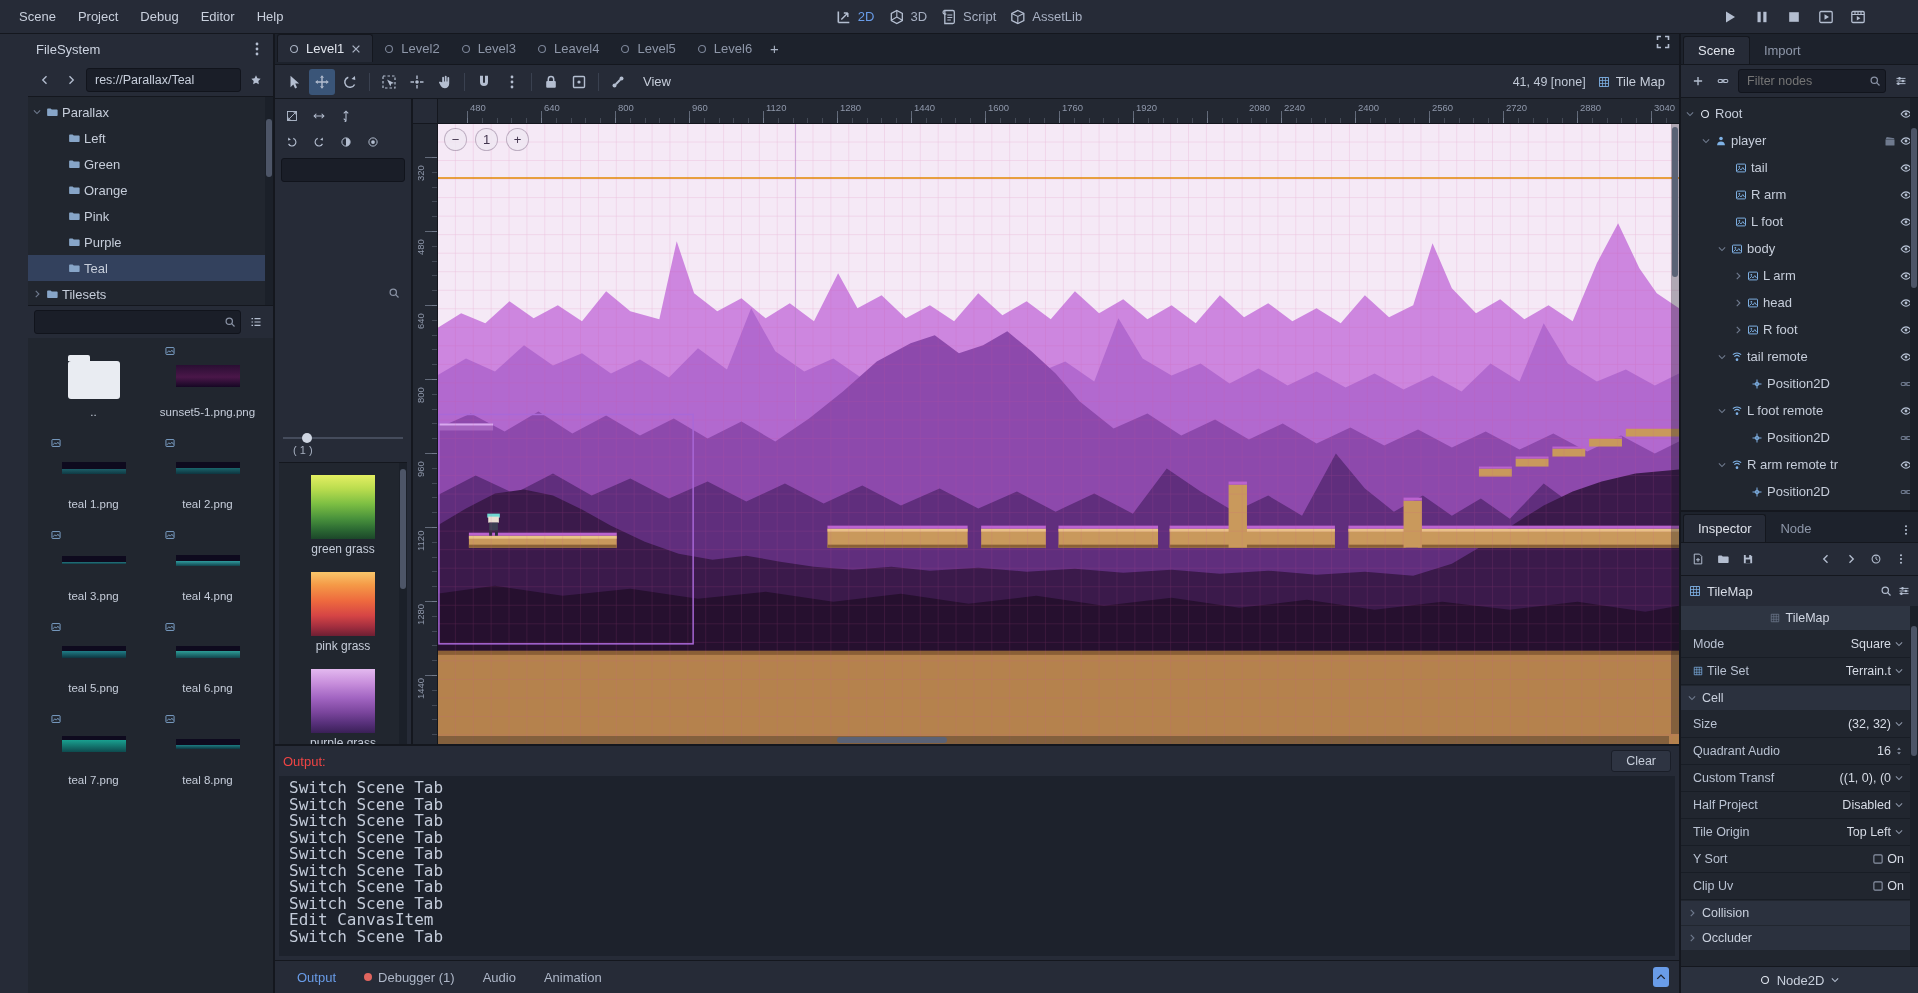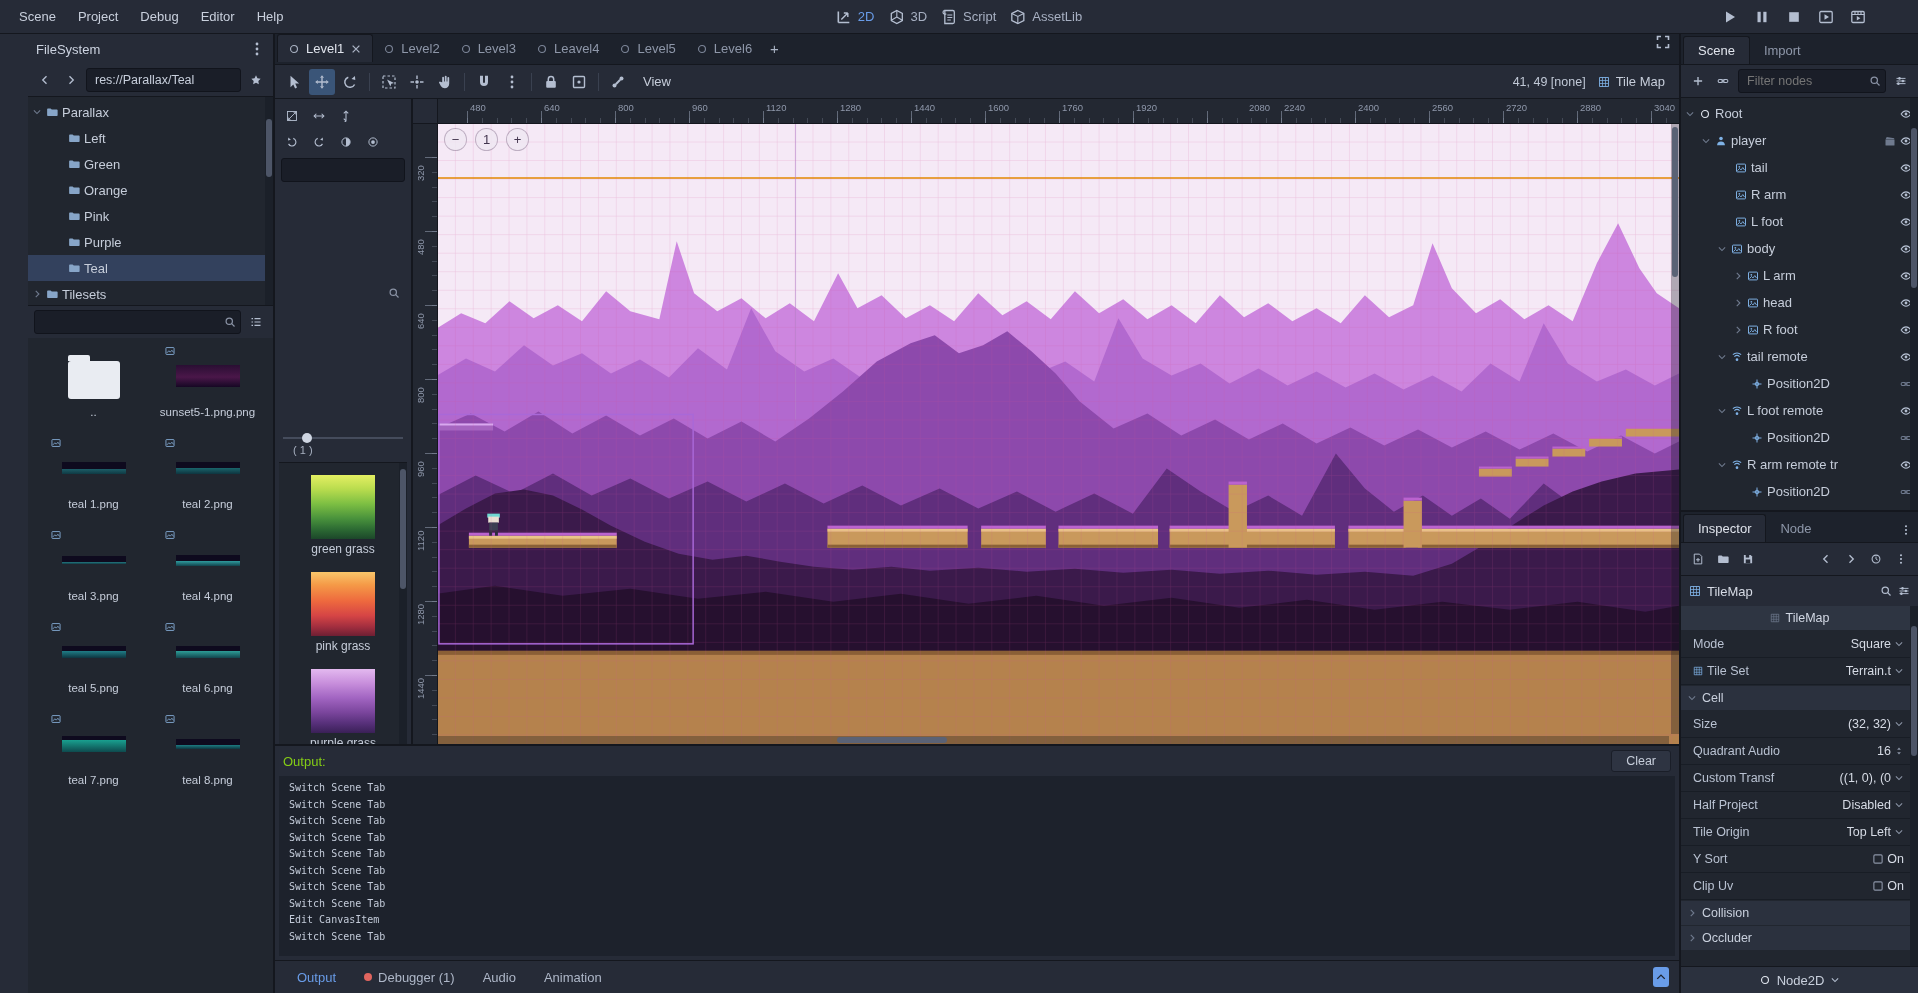--- a/index.html
+++ b/index.html
@@ -128,25 +128,25 @@
   .zbtn{width:21px;height:21px;border-radius:50%;background:rgba(238,232,242,.78);color:#42354e;
         display:flex;align-items:center;justify-content:center;font-size:13px;box-shadow:0 0 0 1px rgba(90,70,100,.35);}
   #h-scroll{position:absolute;left:0;right:10px;bottom:0;height:8px;background:rgba(18,21,28,.30);z-index:4;}
   #h-scroll .sthumb{position:absolute;top:1px;bottom:1px;left:400px;width:110px;border-radius:4px;background:#5a6275;}
   #v-scroll{position:absolute;right:0;top:0;bottom:10px;width:8px;background:rgba(18,21,28,.30);z-index:4;}
   #v-scroll .sthumb{position:absolute;left:1px;right:1px;top:4px;height:150px;border-radius:4px;background:#5a6275;}
 
   
   #output-panel{height:214px;flex:none;display:flex;flex-direction:column;background:#262b37;border-top:2px solid #14171e;}
   #output-header{height:30px;flex:none;display:flex;align-items:center;padding:0 8px;gap:8px;}
-  #output-title{font-size:13px;color:#84cc16;}
+  #output-title{font-size:13px;color:#ef4444;}
   #clear-btn{font-family:"Liberation Sans",sans-serif;font-size:12.5px;color:#c6cdda;background:#2e3442;
              border:1px solid #1a1e28;border-radius:3px;padding:3px 14px;}
   #output-lines{flex:1;background:#1d222c;margin:0 4px 4px;overflow:hidden;position:relative;
-                font-family:"DejaVu Sans Mono",monospace;font-size:10px;color:#c3cbd9;padding:4px 10px;line-height:16.5px;}
+                font-family:"DejaVu Sans Mono",monospace;font-size:16px;color:#c3cbd9;padding:4px 10px;line-height:16.5px;}
   .log-line{white-space:pre;}
   #bottom-bar{height:32px;flex:none;display:flex;align-items:center;padding:0 10px;gap:6px;background:#262b37;border-top:1px solid #14171e;}
   #bottom-tabs{display:flex;align-items:center;gap:4px;}
   .btab{padding:3px 12px;font-size:13px;color:#aeb7c8;border-radius:3px;display:flex;align-items:center;}
   .btab.active{color:var(--accent-blue,#699ce8);}
   .err-dot{width:8px;height:8px;border-radius:50%;background:var(--error-red,#e0655f);display:inline-block;margin-right:6px;}
   #expand-bottom{width:16px;height:20px;background:var(--accent-blue,#699ce8);border-radius:3px;
                  display:flex;align-items:center;justify-content:center;color:#1d222c;}
   #expand-bottom .ic{color:#1d222c;width:12px;height:12px;}
 

